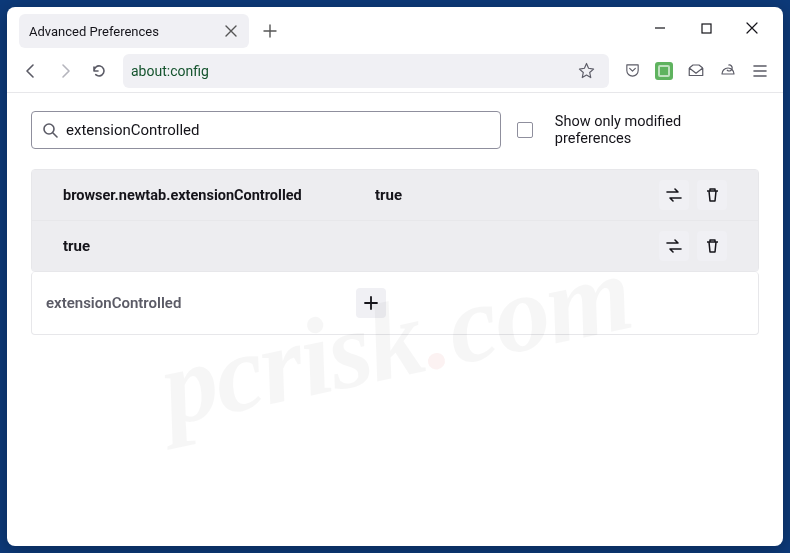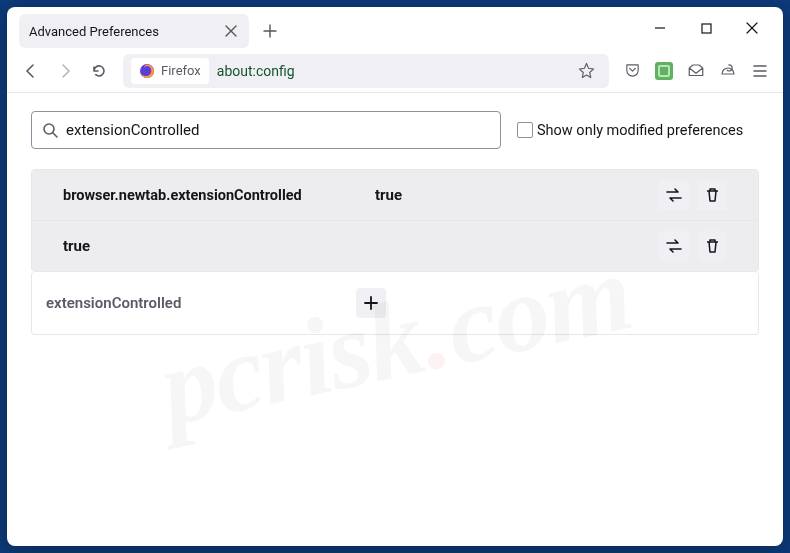--- a/index.html
+++ b/index.html
@@ -20,21 +20,21 @@
   .firefox-logo { width:16px; height:16px; }
   .identity-label { font-size:13px; color:#5b5b66; }
   .url-text { font-size:14px; color:#14532d; flex:1; }
   .toolbar-icon { width:30px; height:30px; display:flex; align-items:center; justify-content:center; color:#5b5b66; cursor:pointer; }
   .ext-icon { width:18px; height:18px; background:#5fb35f; border-radius:3px; position:relative; }
   .ext-icon::after { content:""; position:absolute; inset:3px; border:2px solid rgba(255,255,255,0.6); border-radius:2px; }
   .content { flex:1; padding:18px 24px; position:relative; overflow:hidden; }
   .search-row { display:flex; align-items:center; gap:16px; margin-bottom:20px; }
   .search-box { flex:0 0 470px; display:flex; align-items:center; border:1px solid #8f8f9d; border-radius:4px; height:38px; padding:0 10px; gap:8px; }
   .search-input { border:none; outline:none; font-size:15px; color:#15141a; flex:1; }
-  .checkbox-wrap { display:flex; align-items:center; gap:4px; cursor:pointer; }
+  .checkbox-wrap { display:flex; align-items:center; gap:22px; cursor:pointer; }
   .checkbox { width:16px; height:16px; border:1px solid #8f8f9d; border-radius:2px; }
   .checkbox-label { font-size:14.5px; color:#15141a; }
   .pref-table { border:1px solid #e7e7ea; border-radius:4px; }
   .pref-row { display:flex; align-items:center; padding:10px 31px; gap:12px; border-bottom:1px solid #e7e7ea; }
   .pref-row:last-child { border-bottom:none; }
   .pref-row.modified { background:#ededf0; font-weight:700; }
   .pref-name { flex:0 0 300px; font-size:14.5px; color:#15141a; word-break:break-word; }
   .pref-value { flex:1; font-size:15px; color:#15141a; }
   .pref-actions { display:flex; gap:8px; }
   .icon-btn { width:30px; height:30px; background:#f0f0f4; border-radius:4px; display:flex; align-items:center; justify-content:center; cursor:pointer; color:#15141a; }
@@ -98,28 +98,20 @@
       <svg width="16" height="16" viewBox="0 0 16 16">
           <path d="M6 2 L12 8 L6 14" fill="none" stroke="currentColor" stroke-width="1.6" stroke-linecap="round" stroke-linejoin="round"></path>
         </svg>
     </div>
     <div class="nav-btn">
       <svg width="16" height="16" viewBox="0 0 16 16">
           <path d="M3 8a5 5 0 1 1 1.7 3.7M3 8V4M3 8h4" fill="none" stroke="currentColor" stroke-width="1.6" stroke-linecap="round" stroke-linejoin="round"></path>
         </svg>
     </div>
     <div class="urlbar">
-      <div class="urlbar-identity">
-        <svg class="firefox-logo" viewBox="0 0 32 32">
-          <circle cx="16" cy="16" r="14" fill="#5a3fd6"></circle>
-          <path d="M16 3 C24 3 30 10 30 17 C30 25 23 30 16 30 C10 30 5 26 3 20 C4 23 8 26 14 26 C22 26 26 19 24 12 C23 9 20 6 16 6 C13 6 11 8 10 10 C10 7 12 4 16 3Z" fill="#ff9640"></path>
-          <path d="M27 10 C29 14 28 20 24 24 C28 21 30 14 27 10Z" fill="#ff5d3a"></path>
-        </svg>
-        <span class="identity-label">Firefox</span>
-      </div>
       <span class="url-text">about:config</span>
       <div class="toolbar-icon">
         <svg width="17" height="17" viewBox="0 0 24 24">
             <path d="M12 2l2.9 6.9L22 10l-5.5 4.8L18 22l-6-3.6L6 22l1.5-7.2L2 10l7.1-1.1z" fill="none" stroke="currentColor" stroke-width="1.6" stroke-linejoin="round"></path>
           </svg>
       </div>
     </div>
     <div class="toolbar-icon">
       <svg width="17" height="17" viewBox="0 0 24 24">
           <path d="M4 4h16v8a8 8 0 0 1-16 0V4z M8 9l4 4 4-4" fill="none" stroke="currentColor" stroke-width="1.6" stroke-linejoin="round" stroke-linecap="round"></path>

